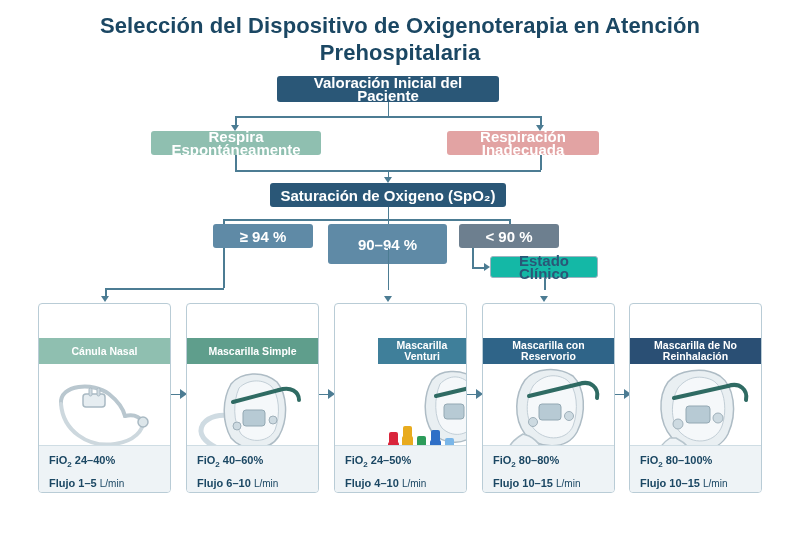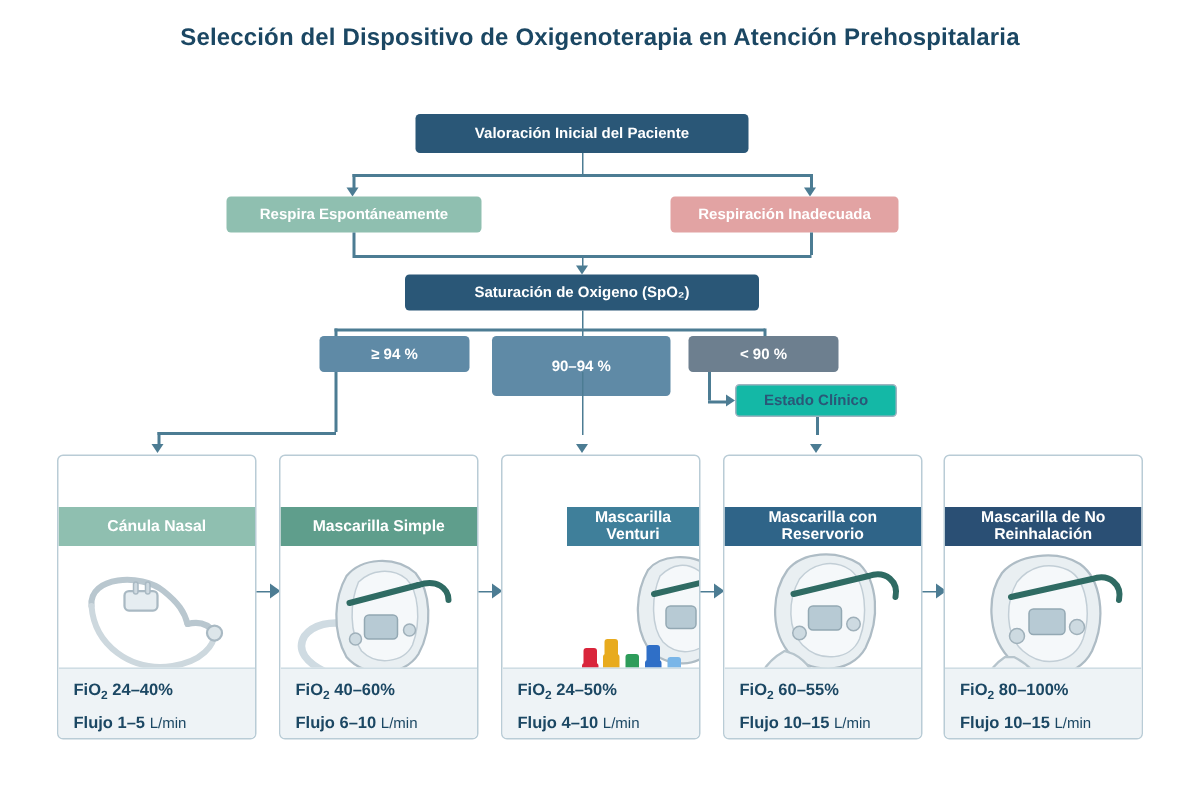--- a/index.html
+++ b/index.html
@@ -19,34 +19,34 @@
     height: 533px;
     background: #ffffff;
   }
   .title {
     position: absolute;
     left: 60px;
     top: 12px;
     width: 680px;
     text-align: center;
     color: #1b4763;
-    font-size: 16px;
+    font-size: 22px;
     font-weight: bold;
     line-height: 27px;
     letter-spacing: 0.1px;
   }
   .box {
     position: absolute;
     box-sizing: border-box;
     display: flex;
     align-items: center;
     justify-content: center;
     text-align: center;
     border-radius: 3px;
-    font-size: 10px;
+    font-size: 15px;
     font-weight: bold;
     color: #ffffff;
     padding: 0 6px;
     line-height: 13px;
   }
   .box-dark   { background: #2a5777; }
   .box-green  { background: #8fbfb0; color: #ffffff; }
   .box-pink   { background: #e2a3a3; color: #ffffff; }
   .box-steel  { background: #5f8aa6; }
   .box-slate  { background: #6d7f8f; }
@@ -319,21 +319,21 @@
           <path d="M96 20 C 108 16, 116 24, 114 34" stroke="#2f6b63" stroke-width="4" fill="none" stroke-linecap="round"></path>
           <rect x="56" y="40" width="22" height="16" rx="3" fill="#b7cad4" stroke="#93a8b3" stroke-width="1"></rect>
           <circle cx="50" cy="58" r="4.5" fill="#cddae1" stroke="#9fb0ba" stroke-width="1"></circle>
           <circle cx="86" cy="52" r="4.5" fill="#cddae1" stroke="#9fb0ba" stroke-width="1"></circle>
           <path d="M40 70 C 26 78, 18 92, 26 102 C 36 112, 58 108, 62 96 C 64 88, 54 76, 46 72 Z" fill="#eef3f6" stroke="#b6c4cc" stroke-width="1.5"></path>
         </svg>
       </div>
       <div class="card-foot">
         <div class="foot-line">
           <span>FiO</span><sub>2</sub>
-          <span>60–55%</span>
+          <span>80–80%</span>
         </div>
         <div class="foot-line">
           <span>Flujo</span>
           <span>10–15</span>
           <span class="unit">L/min</span>
         </div>
       </div>
     </div>
     <div class="card-arrow-stem" style="left:577px;"></div>
     <div class="card-arrow" style="left:586px;"></div>

